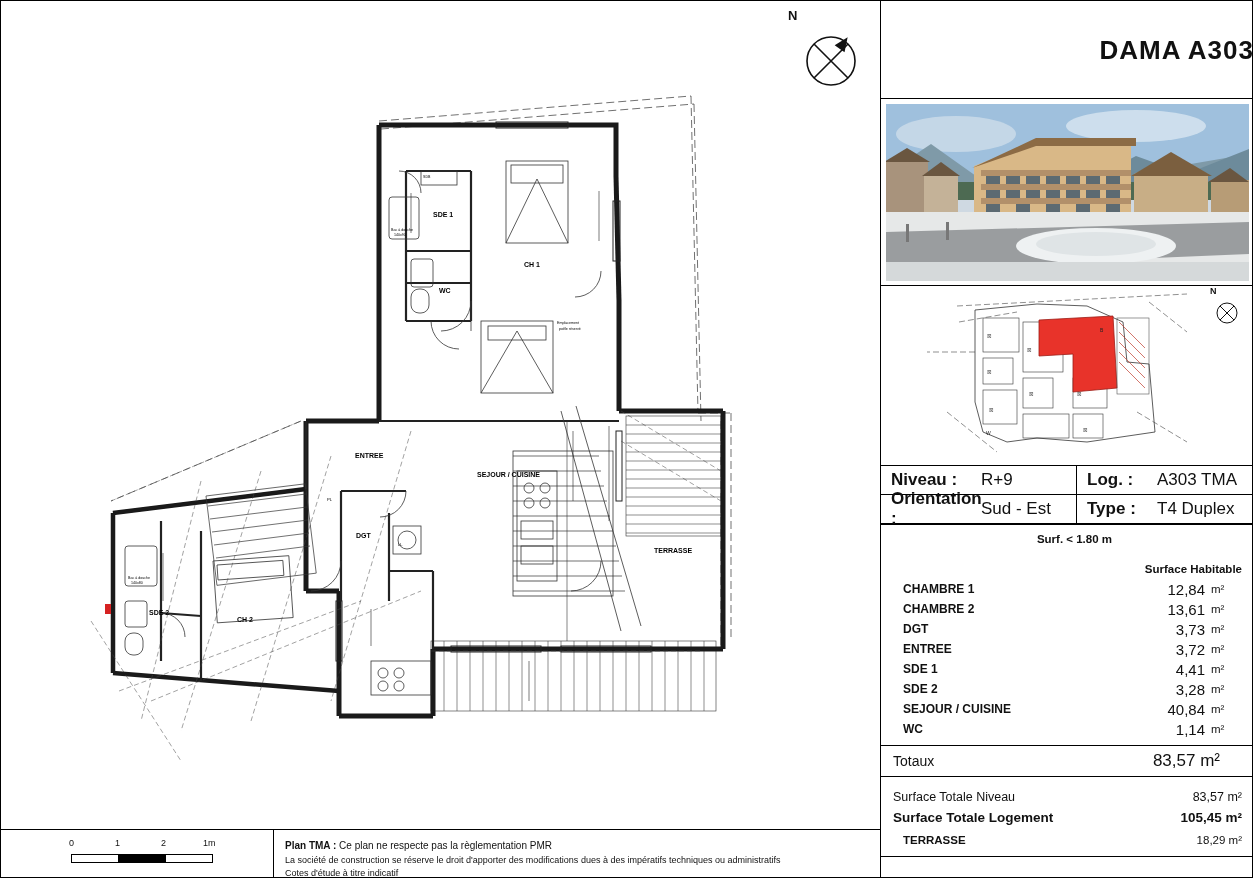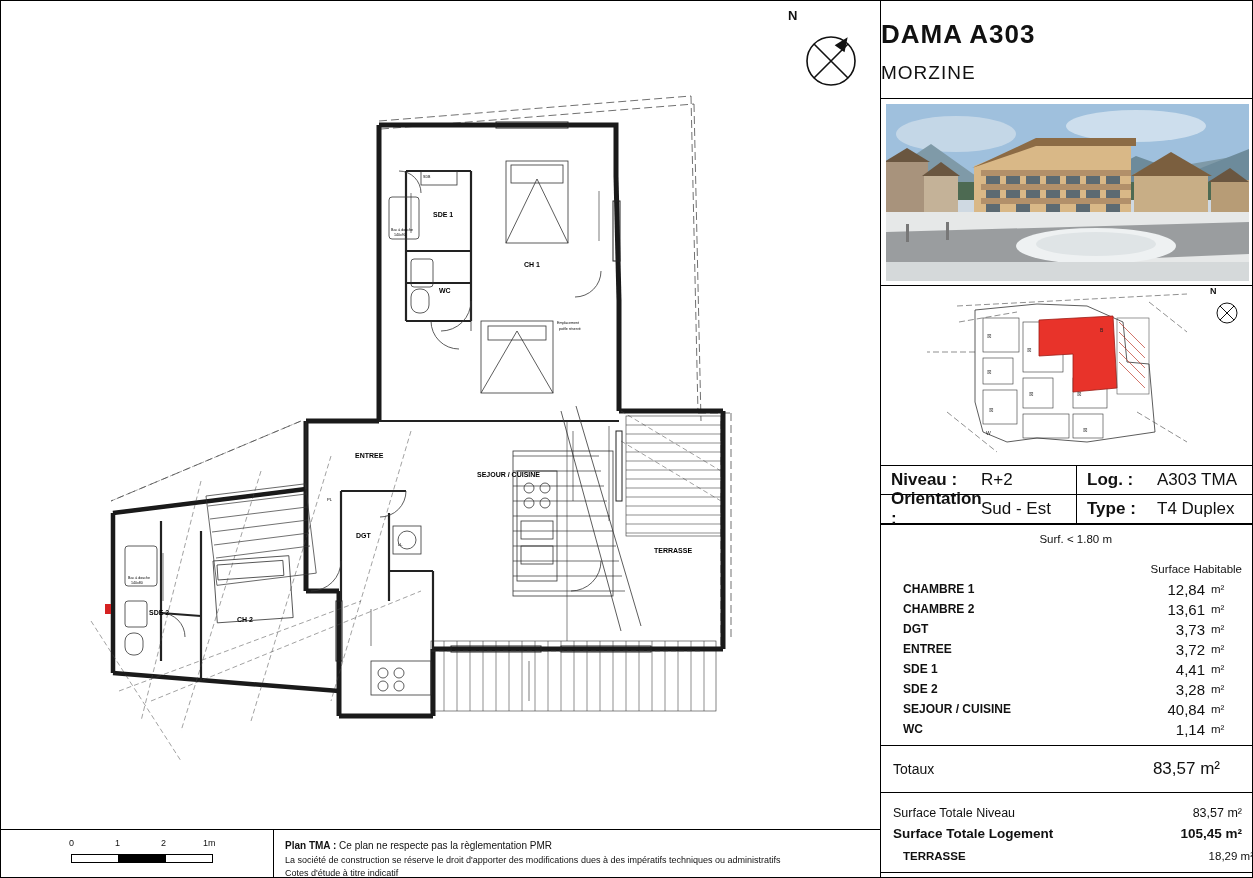--- a/index.html
+++ b/index.html
@@ -27,21 +27,21 @@
   .scalebar .nums{position:absolute;left:0;top:0;width:180px;height:14px;font-size:9px;}
   .scalebar .nums span{position:absolute;top:0;}
   .vdiv2{position:absolute;left:272px;top:828px;width:1px;height:50px;background:#000;}
   .notes{position:absolute;left:284px;top:838px;width:560px;font-size:9px;line-height:1.45;}
   .notes .t1{font-size:10px;}
   .notes b{font-size:10px;}
 
   
   .right{position:absolute;left:880px;top:0;width:373px;height:878px;}
   .rbox{position:relative;box-sizing:border-box;border-bottom:1px solid #000;}
-  .title-box{height:98px;padding-top:18px;text-align:left;}
+  .title-box{height:98px;padding-top:34px;text-align:right;}
   .title-box .t{font-size:26px;font-weight:bold;letter-spacing:1px;}
   .title-box .s{font-size:19px;margin-top:12px;letter-spacing:1px;}
 
   .photo-box{height:187px;padding:5px 5px 4px 5px;}
   .photo{position:relative;width:100%;height:100%;overflow:hidden;background:#cfd9e2;}
   .photo svg{position:absolute;left:0;top:0;}
 
   .site-box{height:180px;padding:6px;}
   .site{position:relative;width:100%;height:100%;}
   .site svg{position:absolute;left:0;top:0;}
@@ -52,40 +52,40 @@
   .info-row{display:flex;border-bottom:1px solid #000;height:28px;align-items:center;}
   .info-row:last-child{border-bottom:1px solid #000;}
   .cell{display:flex;align-items:center;height:100%;padding-left:10px;box-sizing:border-box;font-size:17px;}
   .cell.lbl{font-weight:bold;}
   .c1{width:90px;}
   .c2{width:106px;border-right:1px solid #000;}
   .c3{width:70px;}
   .c4{width:105px;}
 
   .surf-box{padding:8px 0 0 0;}
-  .surf-head{display:flex;font-size:11.5px;font-weight:normal;padding:0 12px 4px 0;justify-content:flex-end;}
+  .surf-head{display:flex;font-size:11.5px;font-weight:bold;padding:0 12px 4px 0;justify-content:flex-end;}
   .surf-head .h1{width:150px;text-align:right;}
   .surf-head .h2{width:130px;text-align:right;margin-top:30px;}
   .surf-row{display:flex;align-items:center;font-size:12px;padding:1.5px 0;}
   .surf-row .name{width:160px;padding-left:22px;box-sizing:border-box;font-weight:bold;font-size:12px;}
   .surf-row .v1{width:92px;text-align:right;font-size:11.5px;}
   .surf-row .v2{width:72px;text-align:right;font-size:15px;}
   .surf-row .u{width:34px;text-align:left;padding-left:6px;box-sizing:border-box;font-size:11.5px;}
-  .tot-row{display:flex;align-items:center;border-top:1px solid #000;margin-top:6px;padding:13px 0;}
+  .tot-row{display:flex;align-items:center;border-top:1px solid #000;margin-top:6px;padding:5px 0;}
   .tot-row .name{width:160px;padding-left:12px;box-sizing:border-box;font-size:14px;}
   .tot-row .val{flex:1;text-align:right;padding-right:34px;font-size:17px;}
 
   .tot-box{padding:10px 0 8px 0;}
   .tot2{display:flex;align-items:center;padding:3px 0;}
   .tot2 .n{flex:1;padding-left:12px;font-size:12.5px;}
   .tot2 .v{width:130px;text-align:right;padding-right:12px;font-size:12.5px;}
   .tot2.bold .n,.tot2.bold .v{font-weight:bold;font-size:13.5px;}
   .terr{display:flex;align-items:center;padding:6px 0 2px 0;}
   .terr .n{flex:1;padding-left:22px;font-size:11.5px;font-weight:bold;}
-  .terr .v{width:130px;text-align:right;font-size:11.5px;}
+  .terr .v{width:130px;text-align:right;padding-right:12px;font-size:11.5px;}
 
   .blank-box{height:40px;}
 
   
   .roomlbl{font-size:7px;font-weight:bold;font-family:"Liberation Sans",sans-serif;}
   .tiny{font-size:4.2px;font-family:"Liberation Sans",sans-serif;}
   .tiny2{font-size:3.6px;font-family:"Liberation Sans",sans-serif;}
 </style>
 </head>
 <body>
@@ -383,21 +383,20 @@
   <div class="notes">
     <div class="t1"><b>Plan TMA :</b><span> Ce plan ne respecte pas la règlementation PMR</span></div>
     <div>La société de construction se réserve le droit d'apporter des modifications dues à des impératifs techniques ou administratifs</div>
     <div>Cotes d'étude à titre indicatif</div>
   </div>
 
   <div class="right">
 
     <div class="rbox title-box">
       <div class="t">DAMA A303</div>
-      <div class="s">MORZINE</div>
     </div>
 
     <div class="rbox photo-box">
       <div class="photo">
         <svg width="363" height="178" viewBox="0 0 363 178" preserveAspectRatio="none">
 
           <rect x="0" y="0" width="363" height="95" fill="#9fc0dd"></rect>
           <ellipse cx="70" cy="30" rx="60" ry="18" fill="#cddcea" opacity="0.8"></ellipse>
           <ellipse cx="250" cy="22" rx="70" ry="16" fill="#dce8f2" opacity="0.75"></ellipse>
 
@@ -511,21 +510,21 @@
             <circle cx="15" cy="15" r="10" fill="none" stroke="#111" stroke-width="1"></circle>
             <path d="M8 8 L22 22 M22 8 L8 22" stroke="#111" stroke-width="1"></path>
           </svg>
         </div>
       </div>
     </div>
 
     <div class="rbox info-table">
       <div class="info-row">
         <div class="cell lbl c1">Niveau :</div>
-        <div class="cell c2">R+2</div>
+        <div class="cell c2">R+9</div>
         <div class="cell lbl c3">Log. :</div>
         <div class="cell c4">A303 TMA</div>
       </div>
       <div class="info-row">
         <div class="cell lbl c1">Orientation :</div>
         <div class="cell c2">Sud - Est</div>
         <div class="cell lbl c3">Type :</div>
         <div class="cell c4">T4 Duplex</div>
       </div>
     </div>

